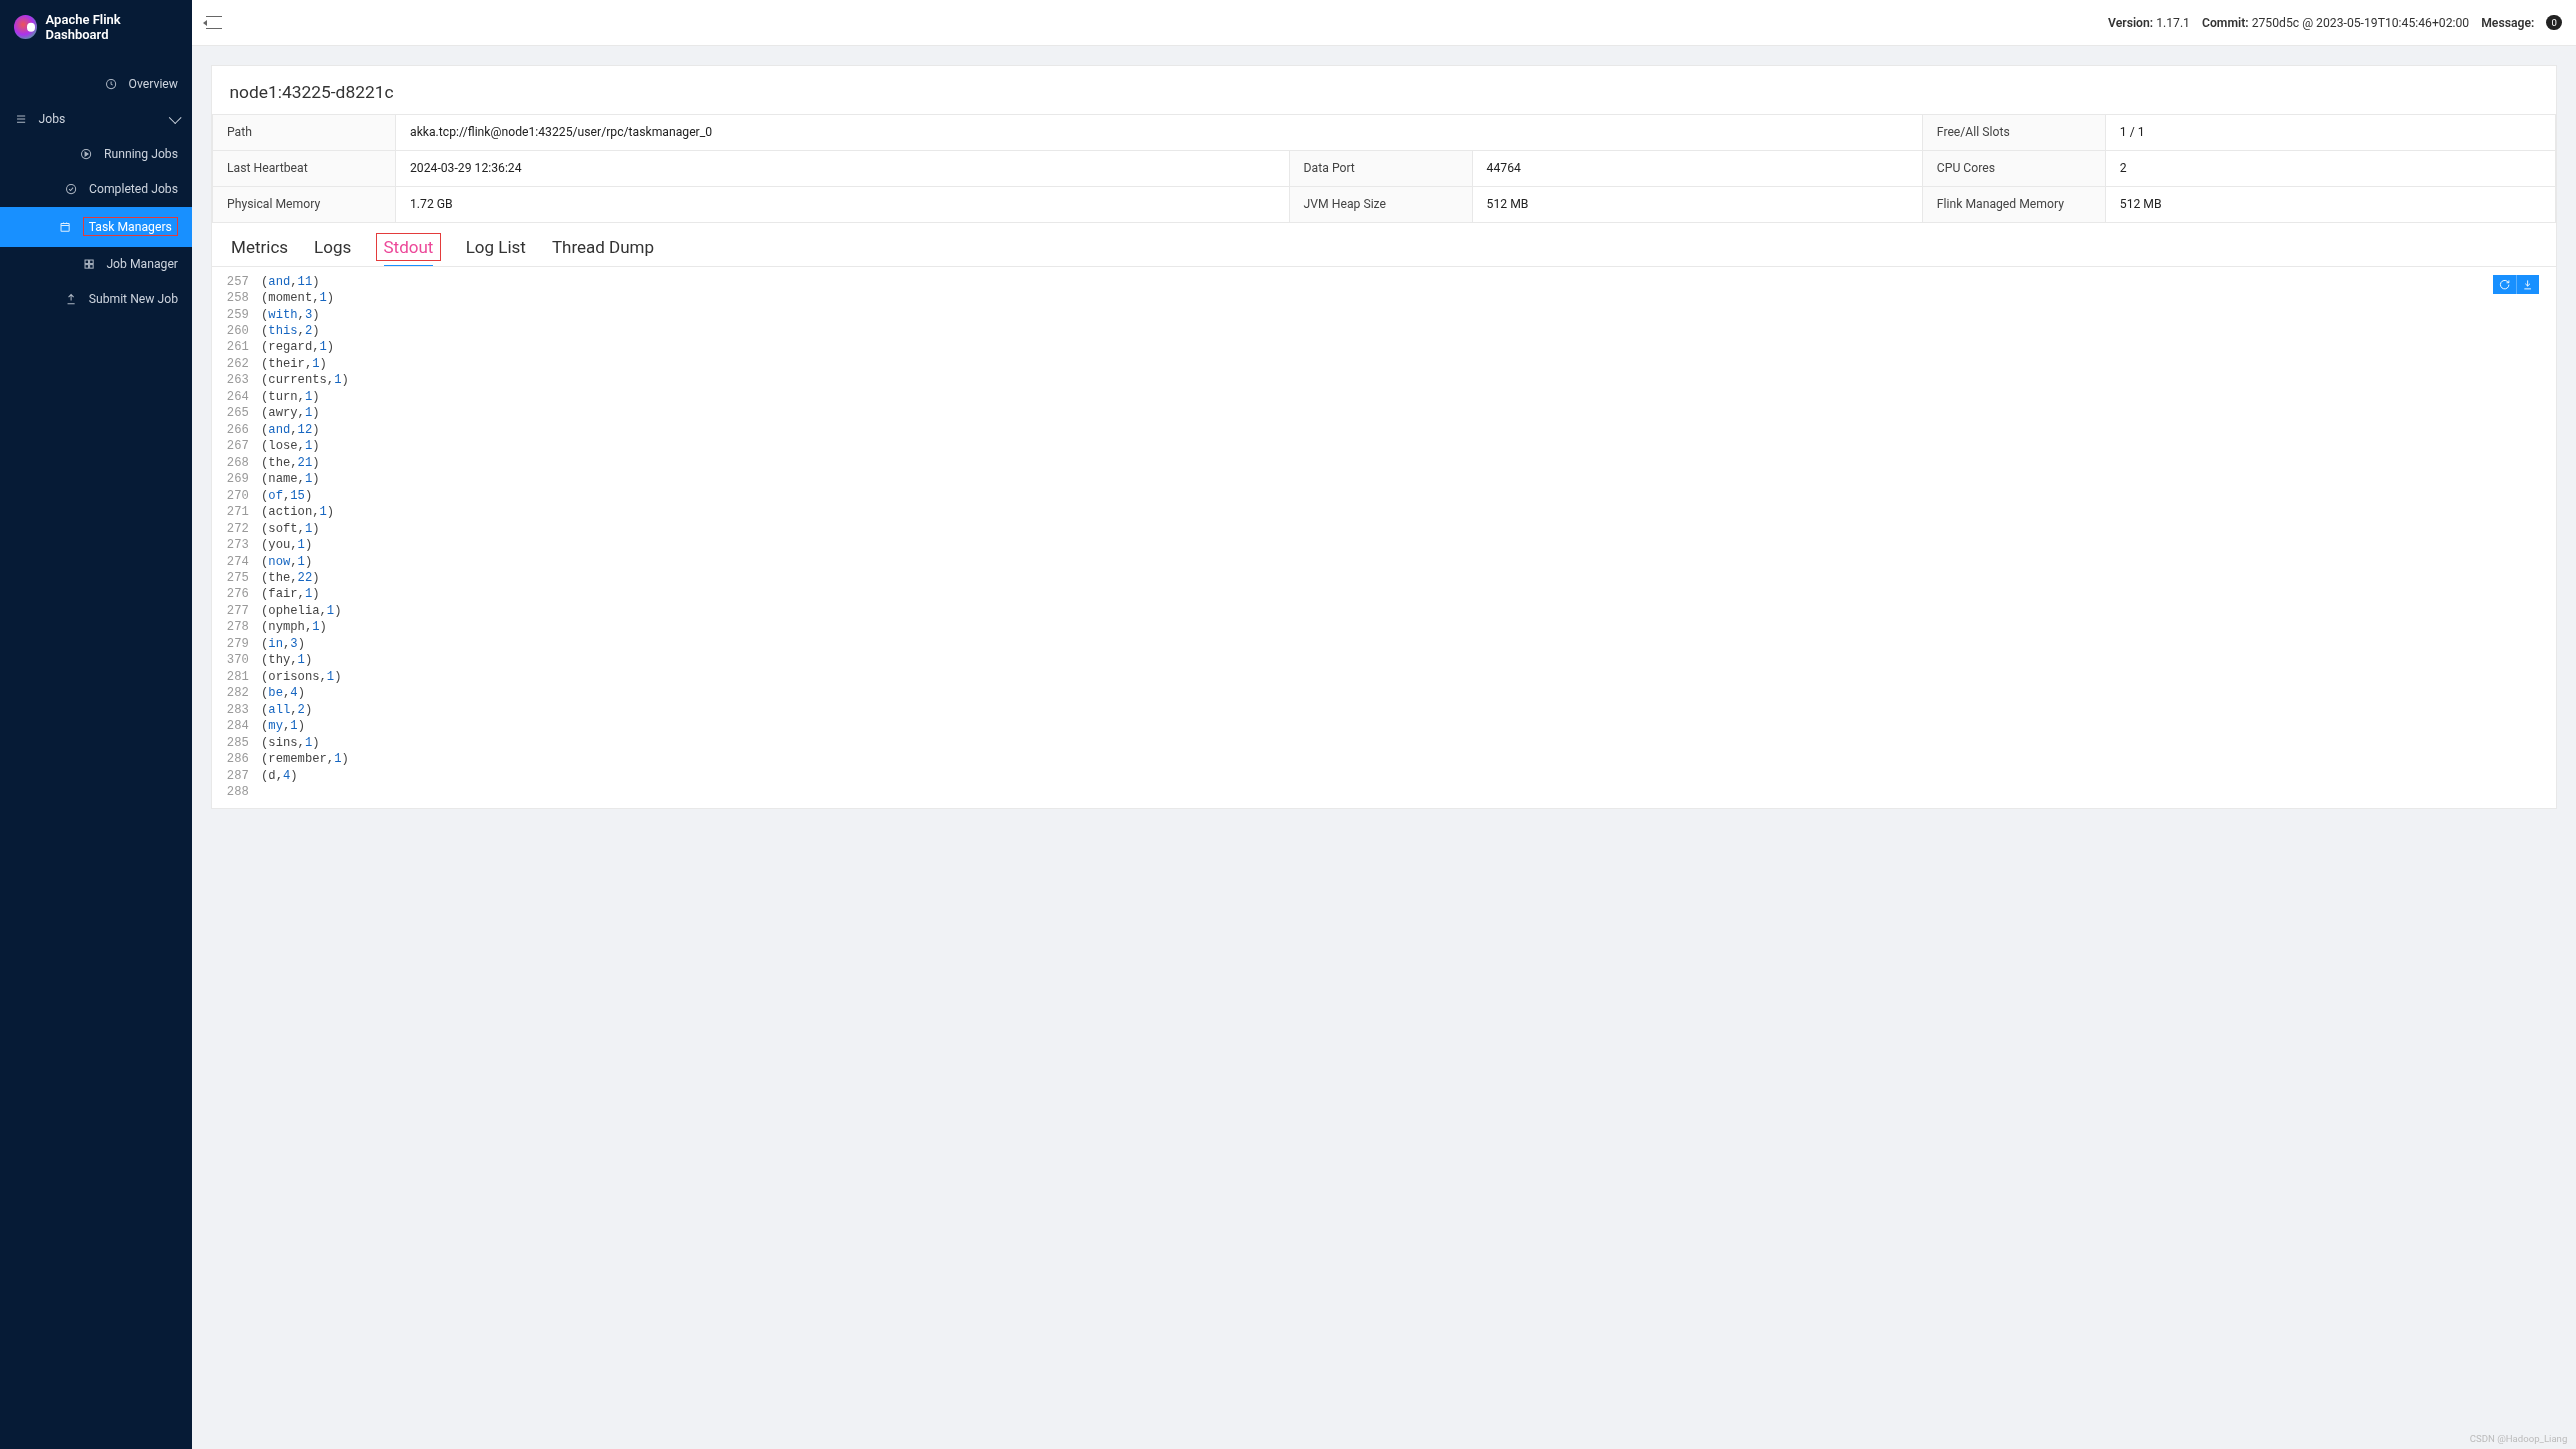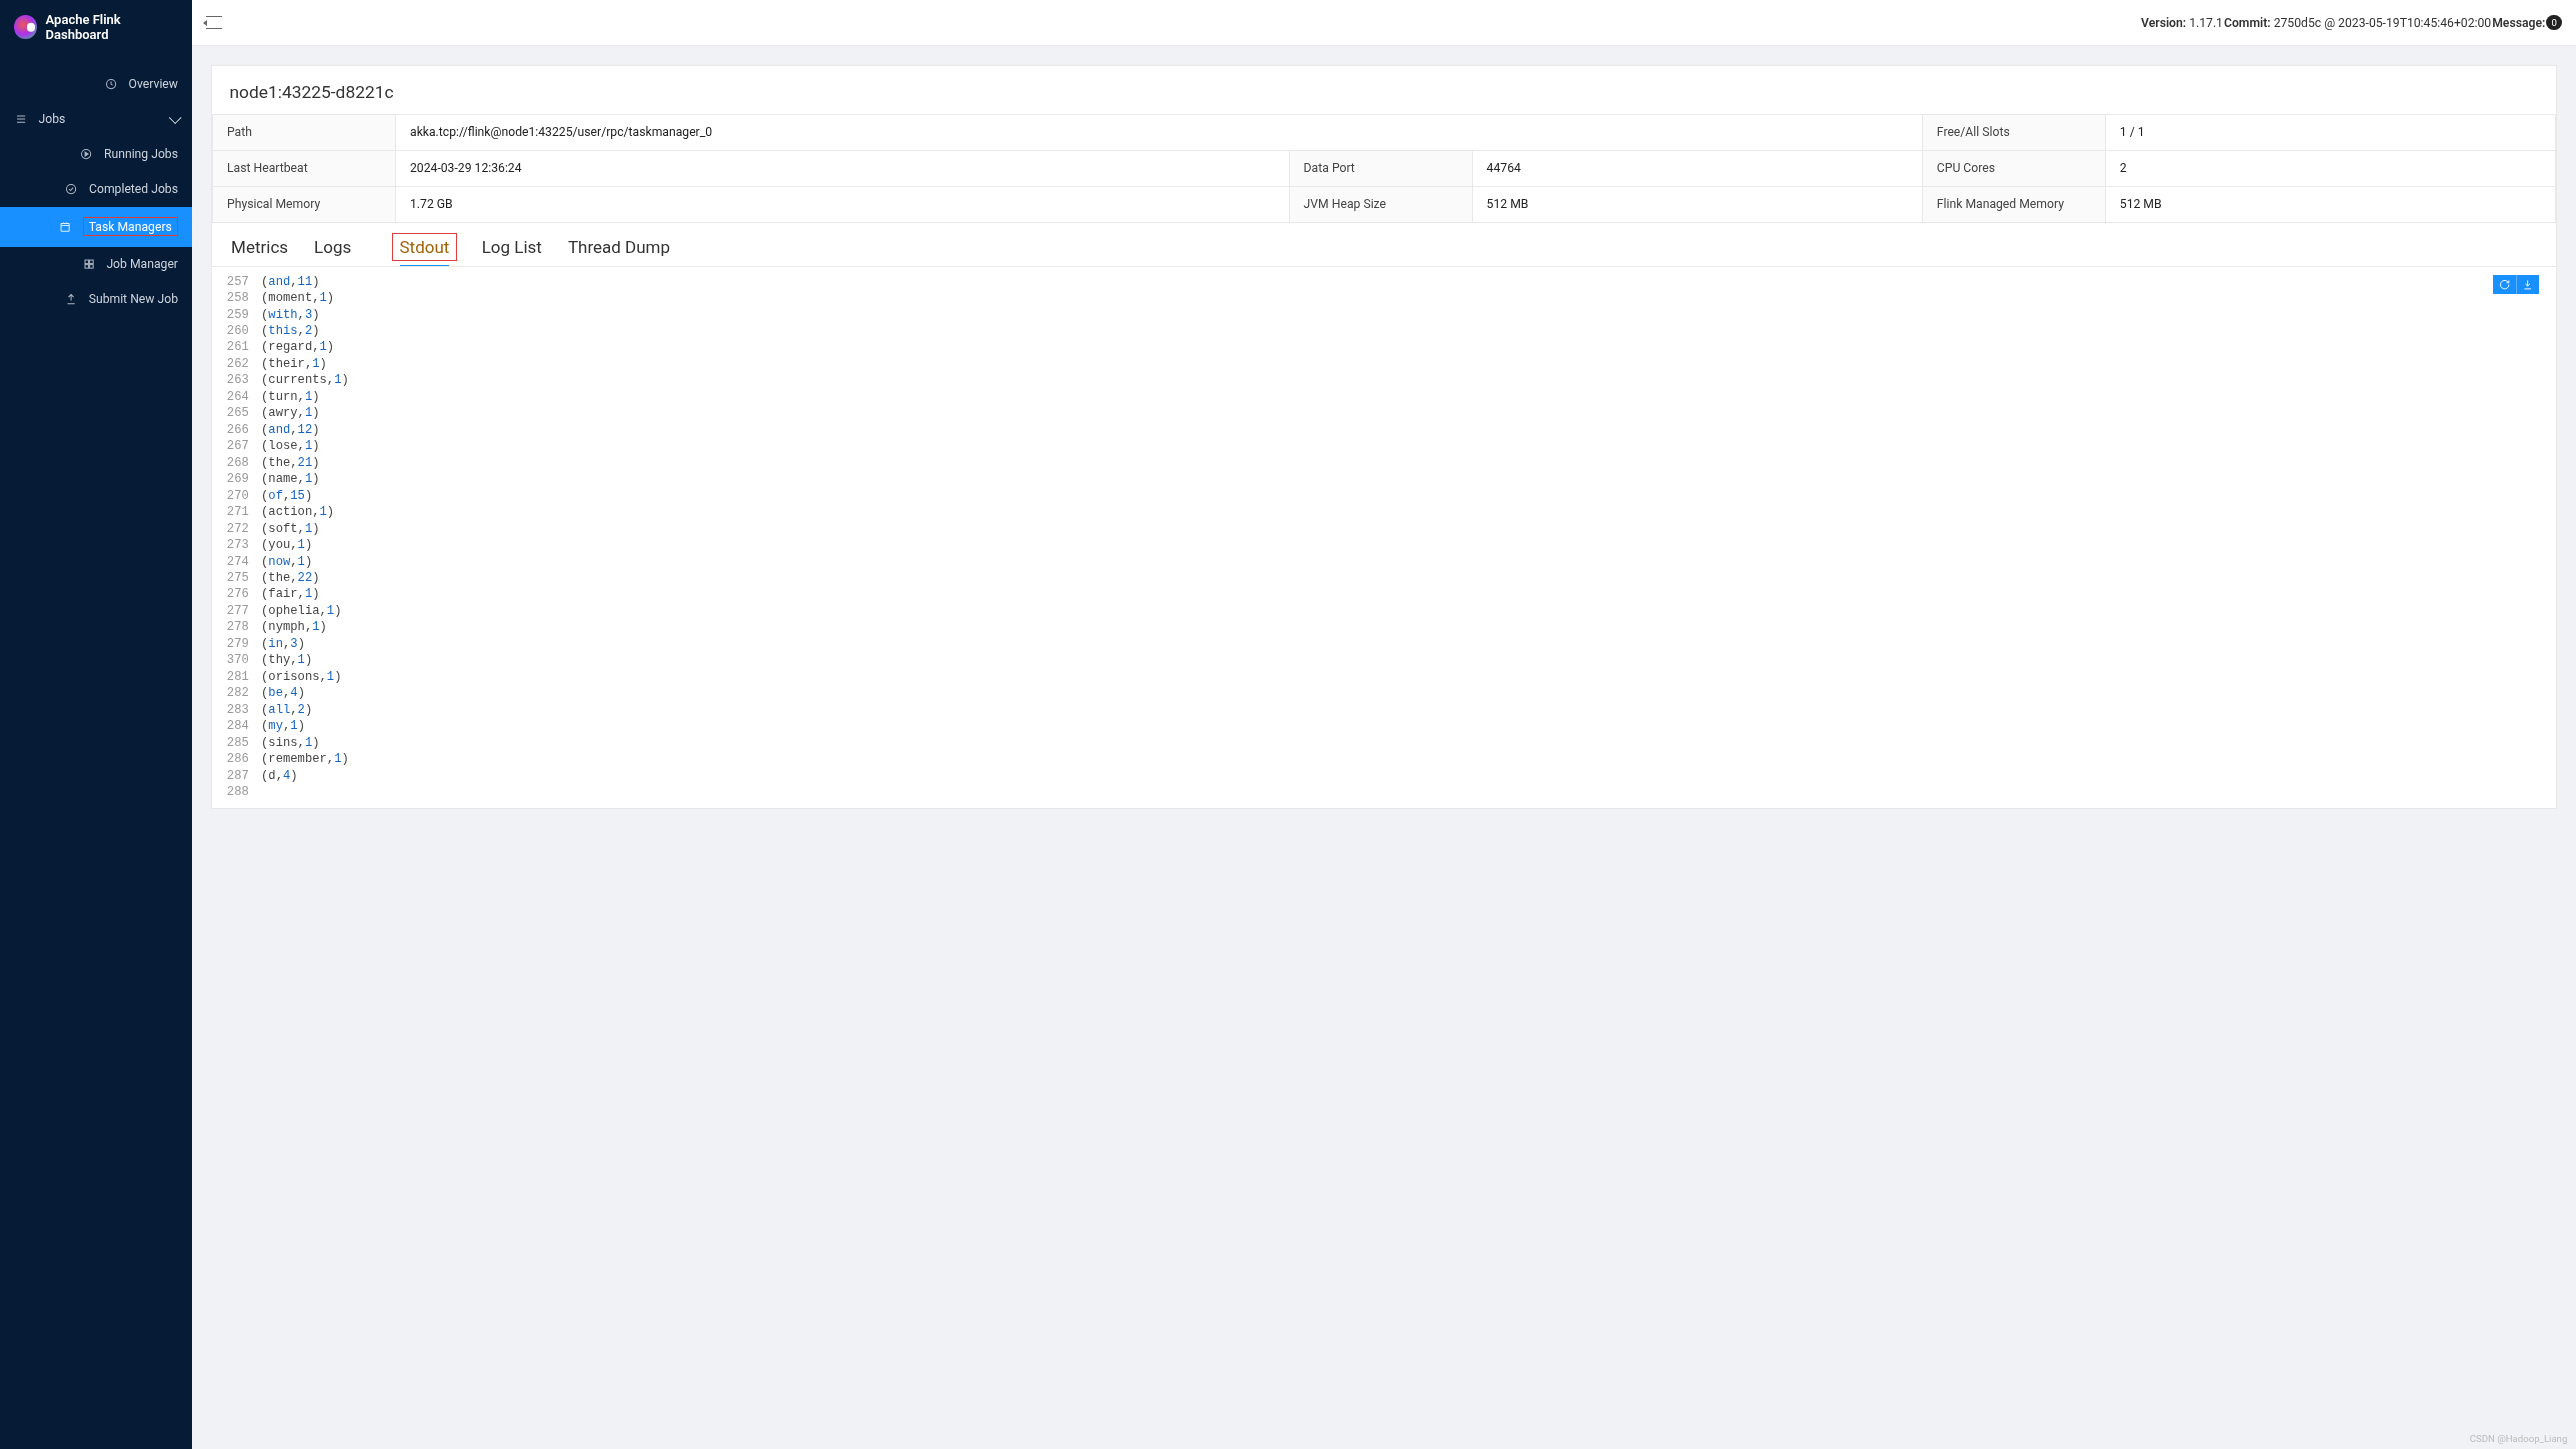--- a/index.html
+++ b/index.html
@@ -19,35 +19,35 @@
 .nav-jobs { justify-content: space-between; gap: 40px; }
 .nav-jobs .left { display: flex; align-items: center; gap: 10.5px; }
 .chev { width: 8.7px; height: 8.7px; border-right: 1.3px solid #ccd3dd; border-bottom: 1.3px solid #ccd3dd; transform: rotate(45deg) translateY(-2.6px); }
 .highlight-box { border: 1.7px solid #e33b3b; padding: 1.7px 5.2px; display: inline-block; }
 .nav-item.active .highlight-box { color: #fff; }
 
 .main { flex: 1; display: flex; flex-direction: column; overflow: hidden; }
 .topbar { background: #fff; height: 46px; display: flex; align-items: center; padding: 0 14px; border-bottom: 0.9px solid #e8e8e8; gap: 17.4px; }
 .menu-toggle { width: 15.7px; height: 12.2px; border-top: 1.7px solid #666; border-bottom: 1.7px solid #666; position: relative; cursor: pointer; }
 .menu-toggle::before { content: ""; position: absolute; top: 50%; left: -3.5px; width: 0; height: 0; border-top: 3.5px solid transparent; border-bottom: 3.5px solid transparent; border-right: 4.4px solid #666; transform: translateY(-50%); }
-.top-info { margin-left: auto; display: flex; align-items: flex-end; gap: 1px; font-size: 12.2px; }
+.top-info { margin-left: auto; display: flex; align-items: flex-end; gap: 12px; font-size: 12.2px; }
 .top-info strong { font-weight: 600; }
 .badge { background: #222; color: #fff; border-radius: 50%; width: 15.7px; height: 15.7px; display: inline-flex; align-items: center; justify-content: center; font-size: 9.6px; }
 
 .content { padding: 19px; overflow: auto; flex: 1; }
 .card { background: #fff; border: 0.9px solid #e8e8e8; }
 .card-title { font-size: 17.4px; font-weight: 400; padding: 15.7px 17.4px 12.2px; }
 .info-table { width: 100%; border-collapse: collapse; }
 .info-table td { border: 0.9px solid #e8e8e8; padding: 10.5px 14px; font-size: 12.2px; }
 .info-table td.label { background: #fafafa; color: #444; width: 183px; }
 .info-table td.val { color: #222; }
 
 .tabs { display: flex; gap: 22.6px; padding: 10.5px 17.4px 0; border-bottom: 0.9px solid #e8e8e8; font-size: 17px; }
 .tab { padding: 3.5px 1.7px 8.7px; cursor: pointer; position: relative; color: #333; }
-.tab.active { color: #a16207; margin-left: 16px; }
+.tab.active { color: #ec4899; }
 .tab.active::after { content: ""; position: absolute; bottom: -0.9px; left: 0; right: 0; height: 1.7px; background: #1890ff; }
 .tab.boxed { border: 1.7px solid #e33b3b; padding: 2.6px 7px; margin-bottom: 4.4px; }
 .tab.boxed.active::after { bottom: -6.1px; left: 7px; right: 7px; }
 
 .stdout-wrap { position: relative; background: #fff; padding: 7px 0; font-family: "Courier New", monospace; font-size: 12.2px; line-height: 1.35; }
 .toolbar-btns { position: absolute; top: 8.7px; right: 17.4px; display: flex; gap: 0; }
 .tool-btn { background: #1890ff; color: #fff; width: 22.6px; height: 19px; display: flex; align-items: center; justify-content: center; cursor: pointer; }
 .tool-btn + .tool-btn { border-left: 0.9px solid rgba(255,255,255,.3); }
 .stdout-line { display: flex; }
 .ln { width: 49px; text-align: right; padding-right: 12.2px; color: #999; user-select: none; }

